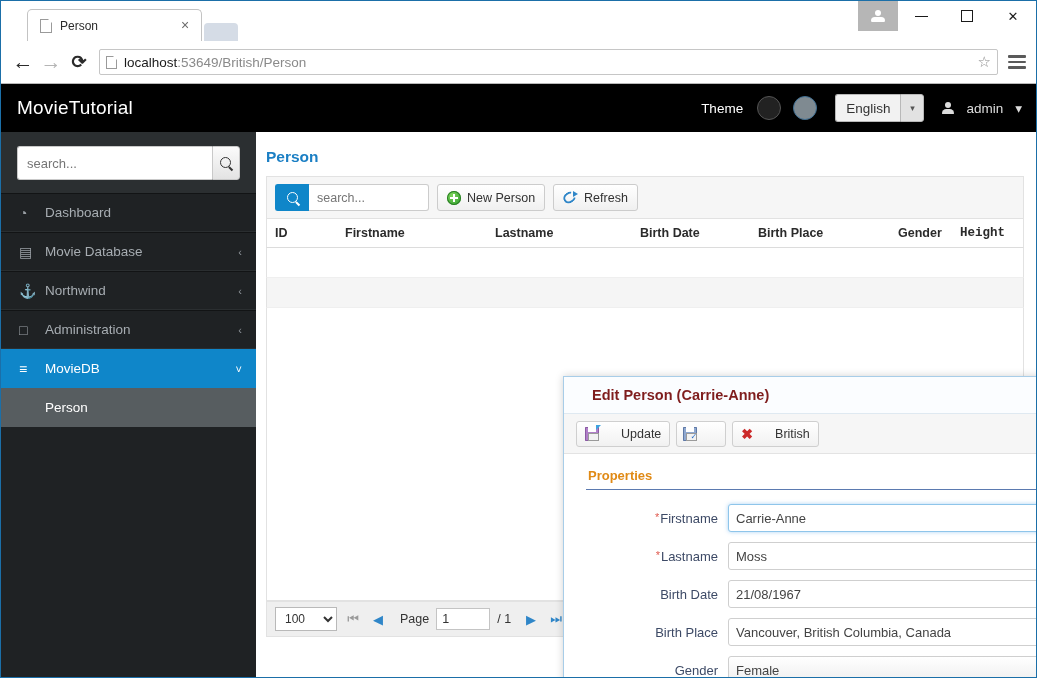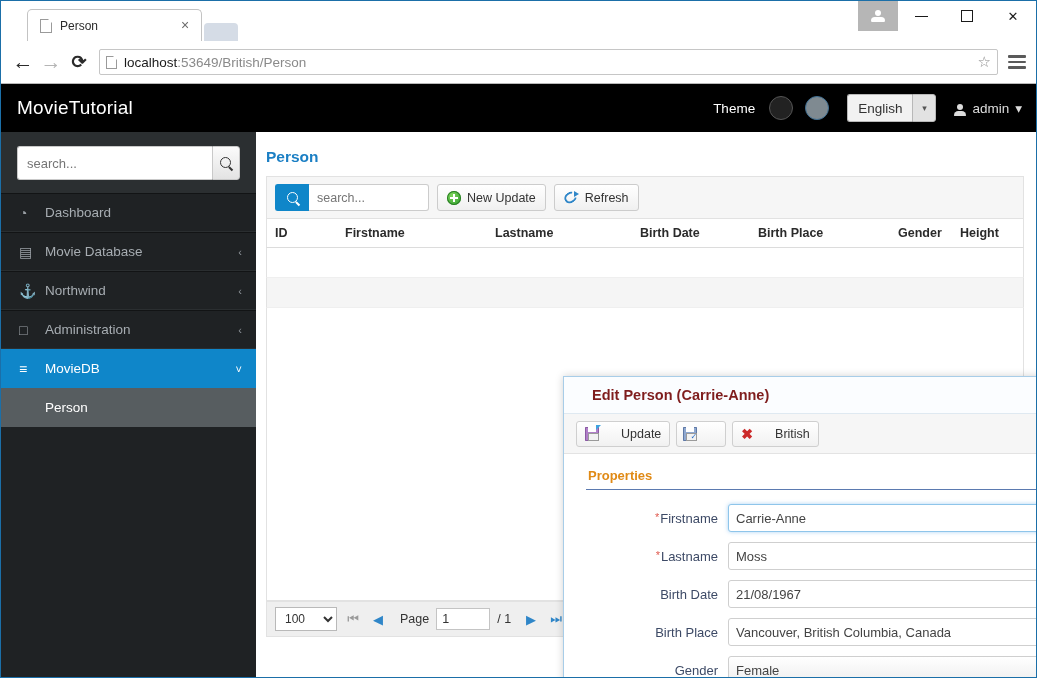--- a/index.html
+++ b/index.html
@@ -115,21 +115,21 @@
   .lang-main {
     background: #f2f2f2; border: 1px solid #b8b8b8; border-right: none;
     border-radius: 3px 0 0 3px; padding: 0 10px; font-size: 13.5px; color: #333;
     display: flex; align-items: center; cursor: pointer;
   }
   .lang-caret {
     background: #e2e2e2; border: 1px solid #b8b8b8; border-radius: 0 3px 3px 0;
     width: 24px; display: flex; align-items: center; justify-content: center;
     font-size: 9px; color: #555; cursor: pointer;
   }
-  .user-menu { display: flex; align-items: flex-end; gap: 6px; color: #dddddd; font-size: 13.5px; cursor: pointer; margin-left: 6px; }
+  .user-menu { display: flex; align-items: center; gap: 12px; color: #dddddd; font-size: 13.5px; cursor: pointer; margin-left: 6px; }
   .user-glyph { width: 12px; height: 12px; position: relative; }
   .user-glyph:before { content:""; position:absolute; left:3px; top:0; width:6px;height:6px;border-radius:50%;background:#dcdcdc;}
   .user-glyph:after { content:""; position:absolute; left:0; top:7px; width:12px;height:5px;border-radius:5px 5px 1px 1px;background:#dcdcdc;}
 
   .app-body { display: flex; height: 672px; }
 
   
   .sidebar { width: 255px; background: #1f2224; flex: 0 0 auto; }
   .side-search { padding: 14px 16px 13px 16px; background: #2b2f31; }
   .side-search-inner { display: flex; height: 34px; }
@@ -216,21 +216,21 @@
 
   .grid-head {
     display: flex; background: #ffffff; border: 1px solid #e2e2e2; border-bottom: 1px solid #dcdcdc;
     height: 30px; align-items: center; font-size: 12.5px; color: #2b2b2b; font-weight: bold;
   }
   .grid-head .cell, .grid-row .cell { padding: 0 8px; overflow: hidden; white-space: nowrap; }
   .grid-row { display: flex; height: 30px; align-items: center; font-size: 12.5px; color: #333;
               border-left: 1px solid #e2e2e2; border-right: 1px solid #e2e2e2; border-bottom: 1px solid #efefef; }
   .grid-row.alt { background: #f5f5f5; }
   .c-id { width: 70px; } .c-fn { width: 150px; } .c-ln { width: 145px; }
-  .c-bd { width: 118px; } .c-bp { width: 140px; } .c-gd { width: 62px; } .c-ht { width: 60px; }
+  .c-bd { width: 118px; } .c-bp { width: 140px; } .c-gd { width: 62px; } .c-ht { width: 60px; font-family: Liberation Mono, monospace; }
 
   .grid-footer {
     display: flex; align-items: center; gap: 7px; height: 36px;
     background: #efefef; border: 1px solid #e2e2e2; padding: 0 8px;
     font-size: 12.5px; color: #333;
   }
   .pg-select {
     height: 24px; width: 62px; font-size: 12px; border: 1px solid #b9b9b9; background: #fff;
     font-family: "Liberation Sans", sans-serif; padding-left:5px; color:#333;
   }
@@ -433,21 +433,21 @@
         <div class="panel">
           <div class="grid-toolbar">
             <div class="qsearch">
               <div class="qsearch-btn">
                 <span class="mag white"></span>
               </div>
               <input class="qsearch-input" placeholder="search..." style="">
             </div>
             <div class="tbtn">
               <span class="plus-icon"></span>
-              <span>New Update</span>
+              <span>New Person</span>
             </div>
             <div class="tbtn">
               <span class="refresh-icon">
                   <span></span>
                 </span>
               <span>Refresh</span>
             </div>
           </div>
 
           <div class="grid-head">

